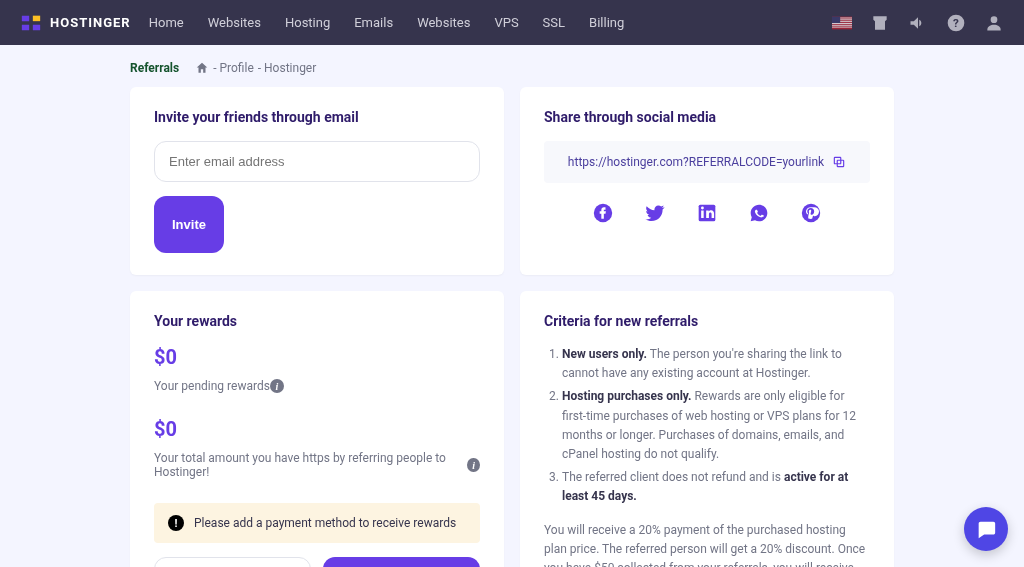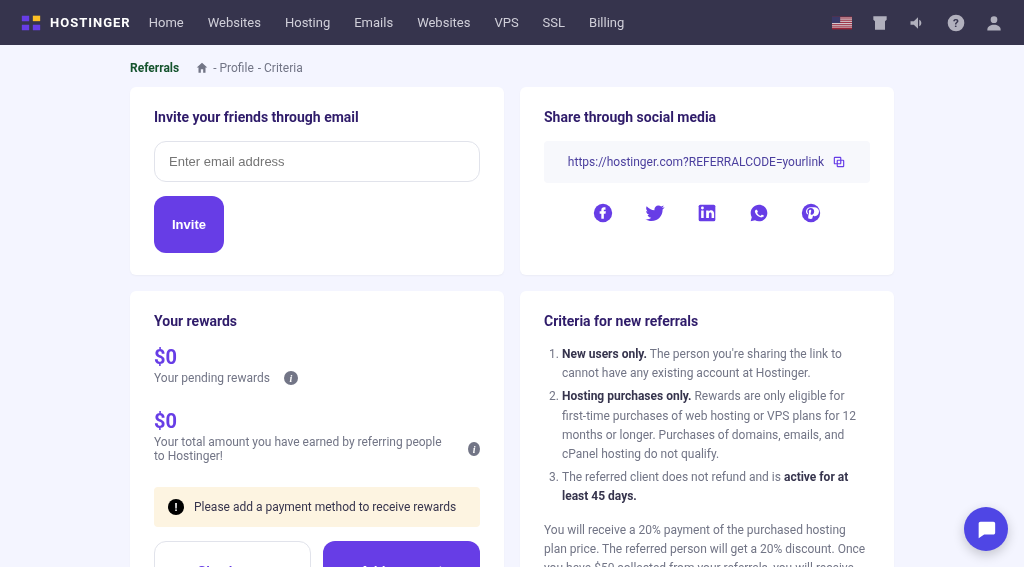--- a/index.html
+++ b/index.html
@@ -23,21 +23,21 @@
 .card-title { font-size: 14px; font-weight: 700; color: #2f1c6a; margin-bottom: 16px; }
 .input { width: 100%; border: 1px solid #e1e3eb; border-radius: 12px; padding: 12px 14px; font-size: 13px; color: #727586; margin-bottom: 14px; outline: none; }
 .btn { border-radius: 12px; padding: 21px 18px; font-size: 13px; font-weight: 600; border: none; cursor: pointer; }
 .btn-primary { background: #673de6; color: #fff; }
 .btn-outline { background: #fff; border: 1px solid #e1e3eb; color: #673de6; }
 .link-box { background: #f7f8fc; border-radius: 4px; padding: 14px; text-align: center; color: #4b3f9e; font-size: 12px; margin-bottom: 20px; display: flex; justify-content: center; align-items: center; gap: 8px; }
 .copy-icon { width: 14px; height: 14px; cursor: pointer; }
 .social-row { display: flex; justify-content: center; gap: 32px; }
 .social-icon { width: 20px; height: 20px; color: #673de6; cursor: pointer; }
 .amount { font-size: 20px; font-weight: 700; color: #673de6; }
-.amount-sub { font-size: 12px; color: #727586; display: flex; align-items: center; gap: 14px; margin-top: 2px; }
+.amount-sub { font-size: 12px; color: #727586; display: flex; align-items: center; gap: 0; margin-top: 10px; }
 .info-circle { width: 14px; height: 14px; background: #727586; border-radius: 50%; display: inline-flex; align-items: center; justify-content: center; color: #fff; font-size: 10px; font-weight: 700; font-style: italic; font-family: serif; }
 .rewards-block { margin-bottom: 24px; }
 .alert { background: #fdf4e1; border-radius: 4px; padding: 12px 14px; font-size: 12px; color: #36344d; display: flex; align-items: center; gap: 10px; margin-bottom: 14px; }
 .alert-icon { width: 16px; height: 16px; background: #000; border-radius: 50%; display: flex; align-items: center; justify-content: center; color: #fff; font-weight: 700; font-size: 11px; }
 .btn-row { display: flex; gap: 12px; }
 ol { padding-left: 18px; margin-bottom: 14px; }
 ol li { font-size: 12px; color: #727586; line-height: 1.6; margin-bottom: 4px; }
 ol li b { color: #36344d; }
 .criteria-p { font-size: 12px; color: #727586; line-height: 1.6; margin-bottom: 16px; }
 .chat-bubble { position: fixed; bottom: 16px; right: 16px; width: 44px; height: 44px; border-radius: 50%; background: #4f46e5; display: flex; align-items: center; justify-content: center; cursor: pointer; box-shadow: 0 4px 12px rgba(0,0,0,0.2); }
@@ -103,21 +103,21 @@
 </div>
 
 <div class="page">
   <div class="page-head">
     <h1 class="page-title">Referrals</h1>
     <div class="breadcrumb">
       <svg viewBox="0 0 24 24" fill="#727586">
           <path d="M12 3l9 8h-3v9h-4v-6h-4v6H6v-9H3z"></path>
         </svg>
       <span>- Profile</span>
-      <span>- Criteria</span>
+      <span>- Hostinger</span>
     </div>
   </div>
 
   <div class="grid">
     <div class="card">
       <div class="card-title">Invite your friends through email</div>
       <input class="input" placeholder="Enter email address" style="">
       <button class="btn btn-primary">Invite</button>
     </div>
 
@@ -159,21 +159,21 @@
       <div class="rewards-block">
         <div class="amount">$0</div>
         <div class="amount-sub">
           <span>Your pending rewards</span>
           <span class="info-circle">i</span>
         </div>
       </div>
       <div class="rewards-block">
         <div class="amount">$0</div>
         <div class="amount-sub">
-          <span>Your total amount you have earned by referring people to Hostinger!</span>
+          <span>Your total amount you have https by referring people to Hostinger!</span>
           <span class="info-circle">i</span>
         </div>
       </div>
       <div class="alert">
         <span class="alert-icon">!</span>
         <span>Please add a payment method to receive rewards</span>
       </div>
       <div class="btn-row">
         <button class="btn btn-outline">Check your progress</button>
         <button class="btn btn-primary">Add payment method</button>

